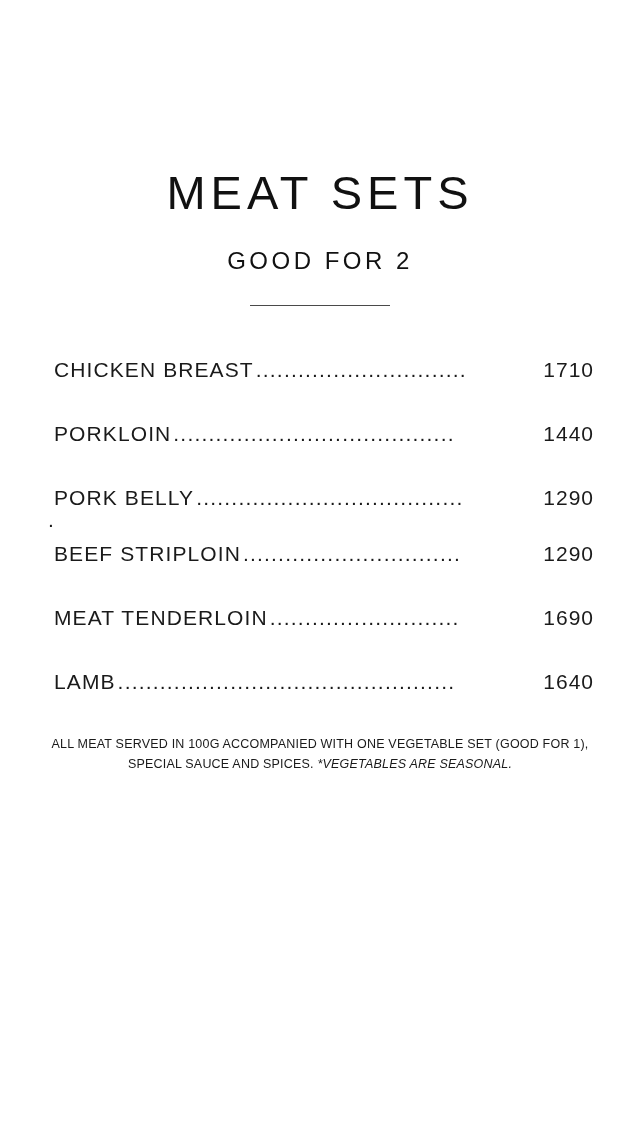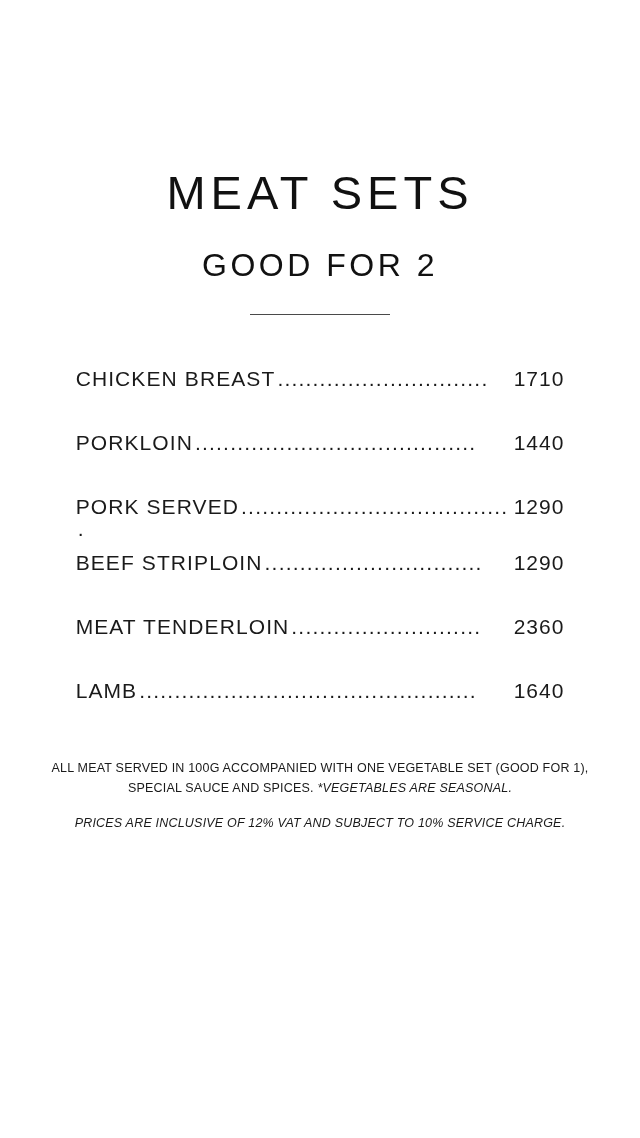--- a/index.html
+++ b/index.html
@@ -14,36 +14,35 @@
     color: #1a1a1a;
     overflow: hidden;
   }
   .menu-page {
     width: 640px;
     height: 1041px;
     box-sizing: border-box;
     padding: 0 46px;
     display: flex;
     flex-direction: column;
-    align-items: center;
   }
   .title-block {
     margin-top: 168px;
     text-align: center;
   }
   .menu-title {
     font-size: 47px;
     letter-spacing: 5px;
     font-weight: 400;
     line-height: 1.05;
     color: #111111;
   }
   .menu-subtitle {
     margin-top: 30px;
-    font-size: 32px;
+    font-size: 24px;
     letter-spacing: 3.5px;
     font-weight: 400;
     color: #111111;
   }
   .divider {
     width: 140px;
     height: 1px;
     background: #4a4a4a;
     margin: 30px auto 0 auto;
   }
@@ -53,20 +52,21 @@
   .menu-item {
     display: flex;
     align-items: baseline;
     font-size: 21px;
     letter-spacing: 1.1px;
     margin-bottom: 40px;
     white-space: nowrap;
   }
   .item-name {
     flex: 0 0 auto;
+    margin-left: 8px;
   }
   .item-dots {
     flex: 1 1 auto;
     overflow: hidden;
     margin: 0 2px;
     color: #1a1a1a;
     letter-spacing: 1.2px;
     font-size: 21px;
   }
   .item-price {
@@ -78,21 +78,21 @@
   .stray-dot {
     font-size: 21px;
     line-height: 0;
     height: 8px;
     margin-top: -30px;
     margin-bottom: 14px;
     padding-left: 2px;
     color: #1a1a1a;
   }
   .footnotes {
-    margin-top: 16px;
+    margin-top: 1px;
     text-align: center;
   }
   .note-1 {
     font-size: 12.5px;
     letter-spacing: 0.2px;
     line-height: 1.55;
     color: #1a1a1a;
     padding: 0 4px;
   }
   .note-1 .em {
@@ -127,45 +127,44 @@
       <span class="item-price">1710</span>
     </div>
 
     <div class="menu-item">
       <span class="item-name">PORKLOIN</span>
       <span class="item-dots">........................................</span>
       <span class="item-price">1440</span>
     </div>
 
     <div class="menu-item">
-      <span class="item-name">PORK SERVED</span>
+      <span class="item-name">PORK BELLY</span>
       <span class="item-dots">......................................</span>
       <span class="item-price">1290</span>
     </div>
 
     <div class="stray-dot">.</div>
 
     <div class="menu-item">
       <span class="item-name">BEEF STRIPLOIN</span>
       <span class="item-dots">...............................</span>
       <span class="item-price">1290</span>
     </div>
 
     <div class="menu-item">
       <span class="item-name">MEAT TENDERLOIN</span>
       <span class="item-dots">...........................</span>
-      <span class="item-price">2360</span>
+      <span class="item-price">1690</span>
     </div>
 
     <div class="menu-item">
       <span class="item-name">LAMB</span>
       <span class="item-dots">................................................</span>
       <span class="item-price">1640</span>
     </div>
 
   </div>
 
   <div class="footnotes">
     <div class="note-1"><span>ALL MEAT SERVED IN 100G ACCOMPANIED WITH ONE VEGETABLE SET (GOOD FOR 1), SPECIAL SAUCE AND SPICES. </span><span class="em">*VEGETABLES ARE SEASONAL.</span></div>
-    <div class="note-2">PRICES ARE INCLUSIVE OF 12% VAT AND SUBJECT TO 10% SERVICE CHARGE.</div>
   </div>
 
 </div>
 
 </body></html>

